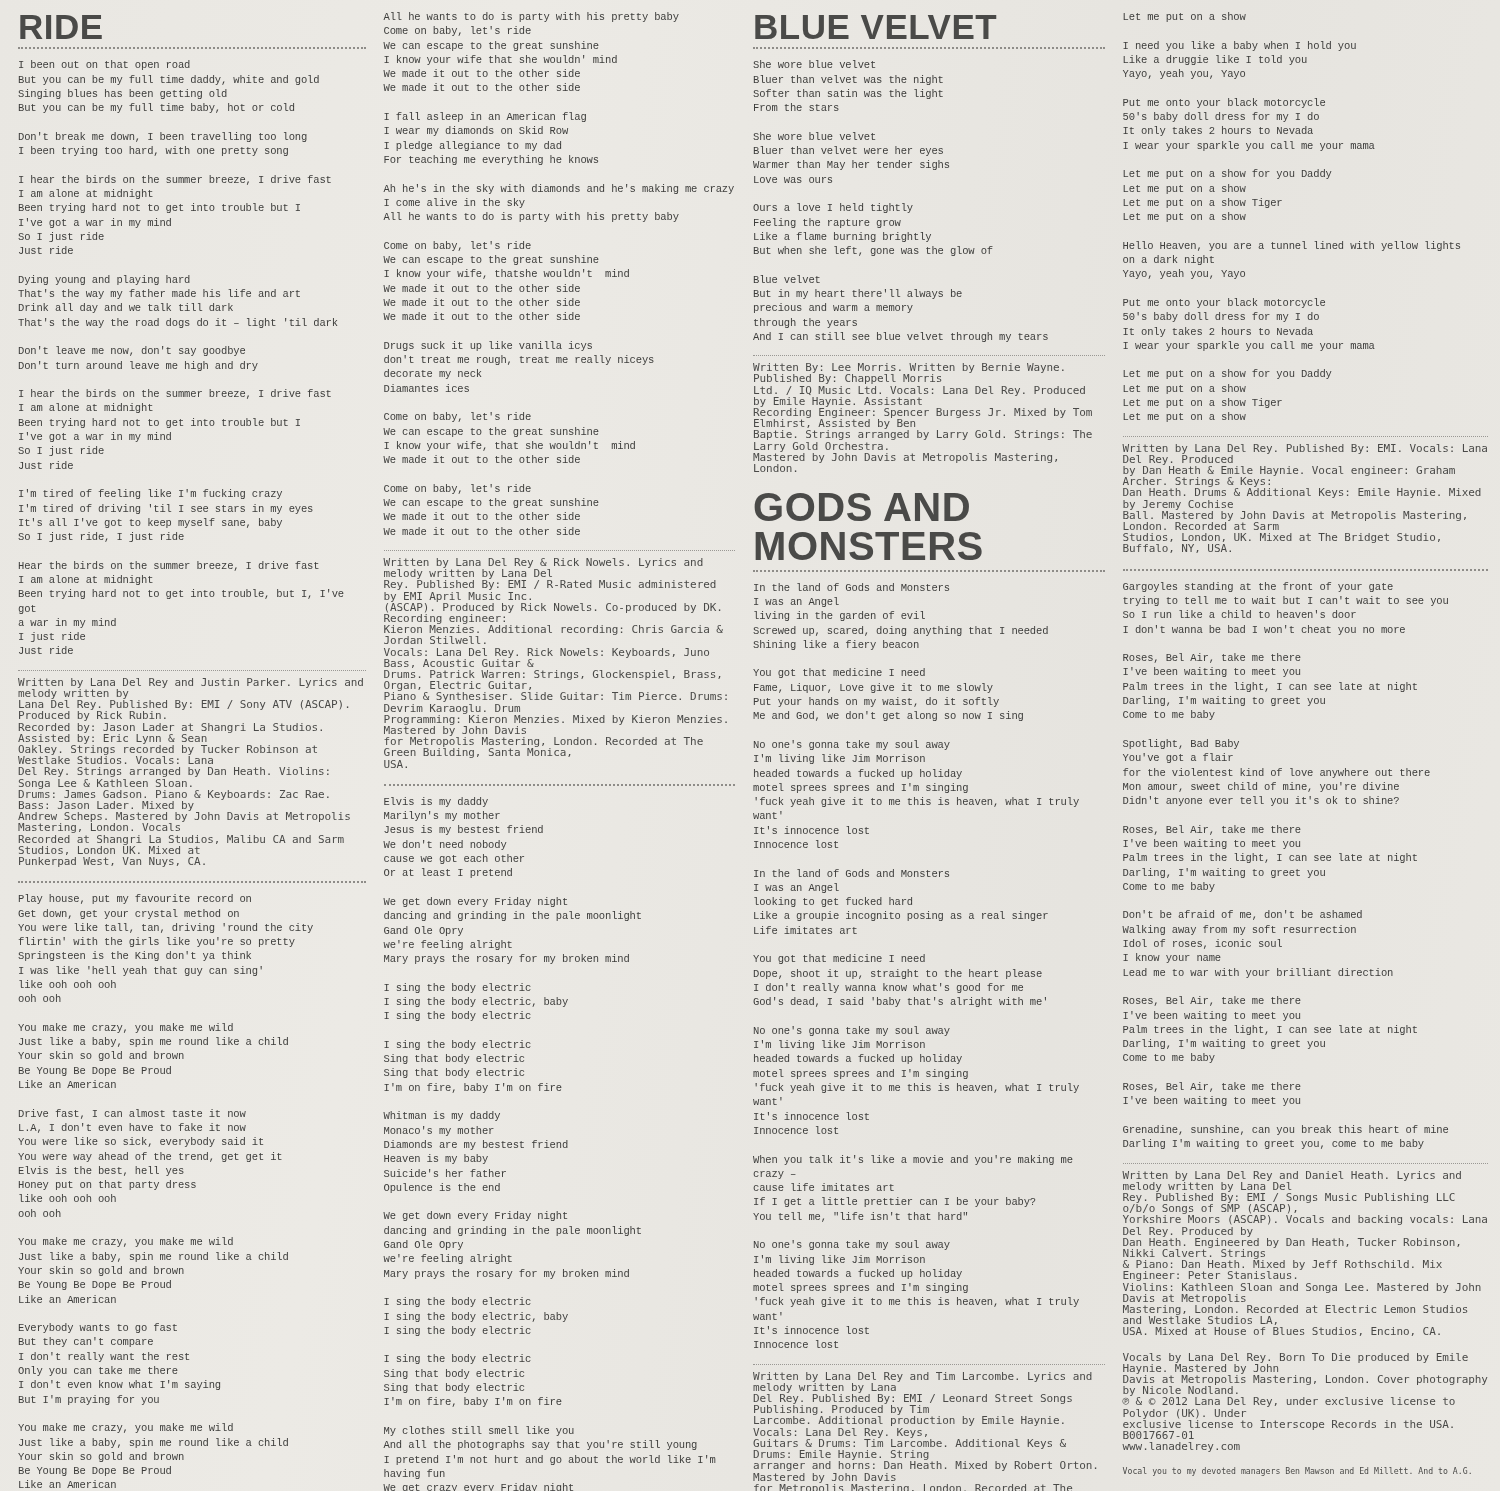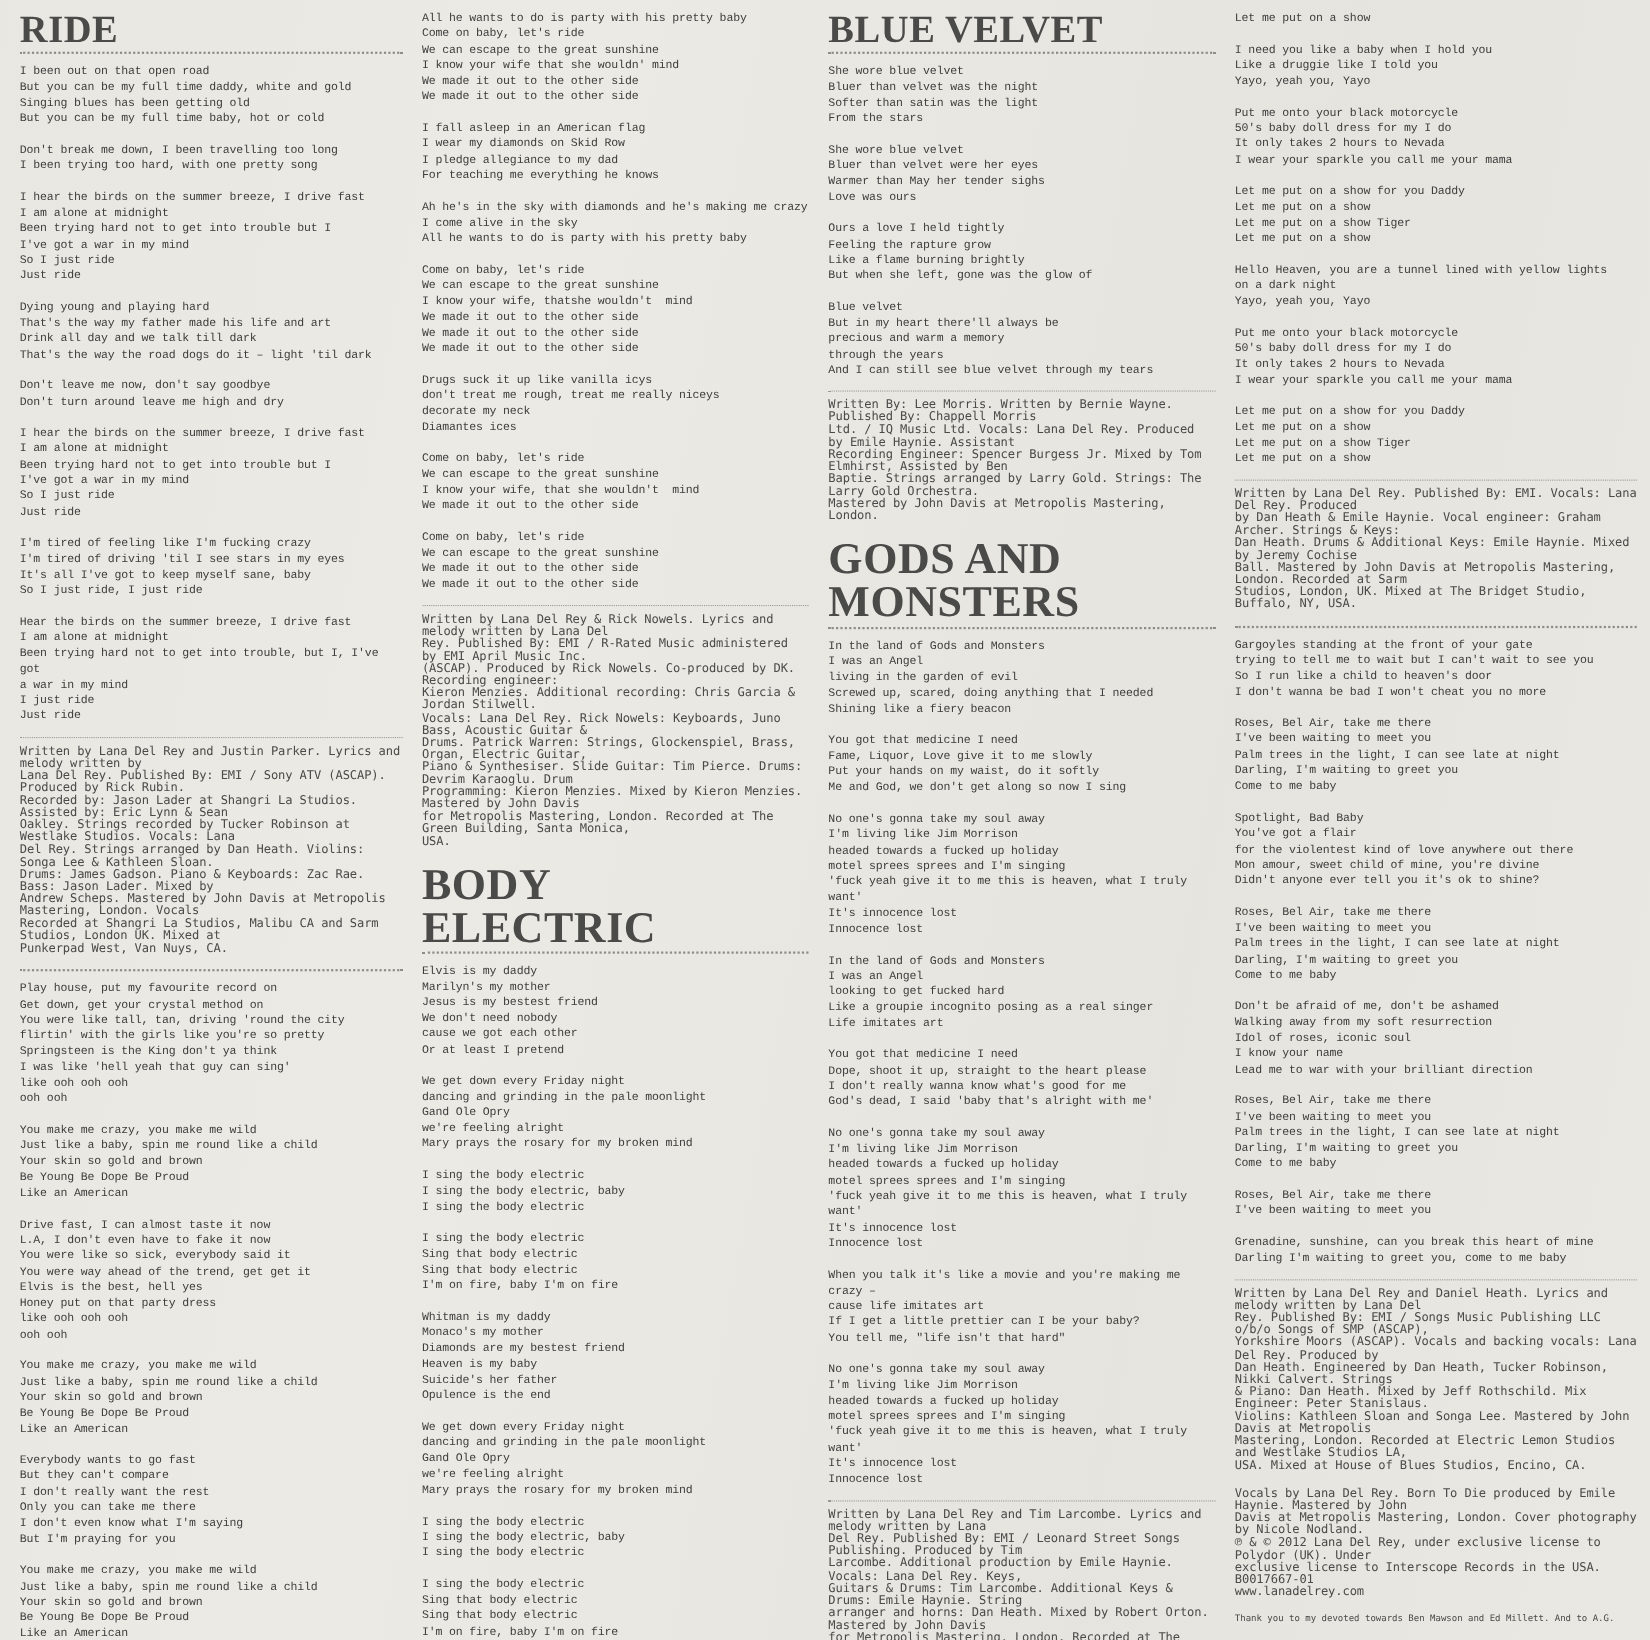--- a/index.html
+++ b/index.html
@@ -32,21 +32,21 @@
   .col {
     box-sizing: border-box;
     padding-right: 18px;
   }
   .col1 { width: 368px; }
   .col2 { width: 372px; }
   .col3 { width: 372px; }
   .col4 { width: 368px; padding-right: 0; }
 
   h1.song {
-    font-family: Liberation Serif, serif;
+    font-family: Liberation Sans, sans-serif;
     font-weight: bold;
     font-size: 35px;
     letter-spacing: 0.5px;
     line-height: 0.98;
     margin: 0 0 3px 0;
     color: #4a4a48;
     text-transform: uppercase;
   }
   h1.song.two-line { font-size: 40px; }
 
@@ -274,22 +274,20 @@
 Rey. Published By: EMI / R-Rated Music administered by EMI April Music Inc.
 (ASCAP). Produced by Rick Nowels. Co-produced by DK. Recording engineer:
 Kieron Menzies. Additional recording: Chris Garcia &amp; Jordan Stilwell.
 Vocals: Lana Del Rey. Rick Nowels: Keyboards, Juno Bass, Acoustic Guitar &amp;
 Drums. Patrick Warren: Strings, Glockenspiel, Brass, Organ, Electric Guitar,
 Piano &amp; Synthesiser. Slide Guitar: Tim Pierce. Drums: Devrim Karaoglu. Drum
 Programming: Kieron Menzies. Mixed by Kieron Menzies. Mastered by John Davis
 for Metropolis Mastering, London. Recorded at The Green Building, Santa Monica,
 USA.</pre>
 
-      <h1 class="song two-line" style="white-space:pre-line;">BODY
-ELECTRIC</h1>
       <div class="dotline"></div>
       <pre class="lyrics">Elvis is my daddy
 Marilyn's my mother
 Jesus is my bestest friend
 We don't need nobody
 cause we got each other
 Or at least I pretend
 
 We get down every Friday night
 dancing and grinding in the pale moonlight
@@ -530,21 +528,21 @@
 Dan Heath. Engineered by Dan Heath, Tucker Robinson, Nikki Calvert. Strings
 &amp; Piano: Dan Heath. Mixed by Jeff Rothschild. Mix Engineer: Peter Stanislaus.
 Violins: Kathleen Sloan and Songa Lee. Mastered by John Davis at Metropolis
 Mastering, London. Recorded at Electric Lemon Studios and Westlake Studios LA,
 USA. Mixed at House of Blues Studios, Encino, CA.</pre>
       <pre class="credits">Vocals by Lana Del Rey. Born To Die produced by Emile Haynie. Mastered by John
 Davis at Metropolis Mastering, London. Cover photography by Nicole Nodland.
 ℗ &amp; © 2012 Lana Del Rey, under exclusive license to Polydor (UK). Under
 exclusive license to Interscope Records in the USA. B0017667-01
 www.lanadelrey.com</pre>
-      <div class="thanks">Thank you to my devoted towards Ben Mawson and Ed Millett. And to A.G.</div>
+      <div class="thanks">Vocal you to my devoted managers Ben Mawson and Ed Millett. And to A.G.</div>
       <div class="logo-row">
         <span class="polydor">Millett</span>
         <span class="logo-box">i</span>
       </div>
     </div>
 
   </div>
 </div>
 
 </body></html>

